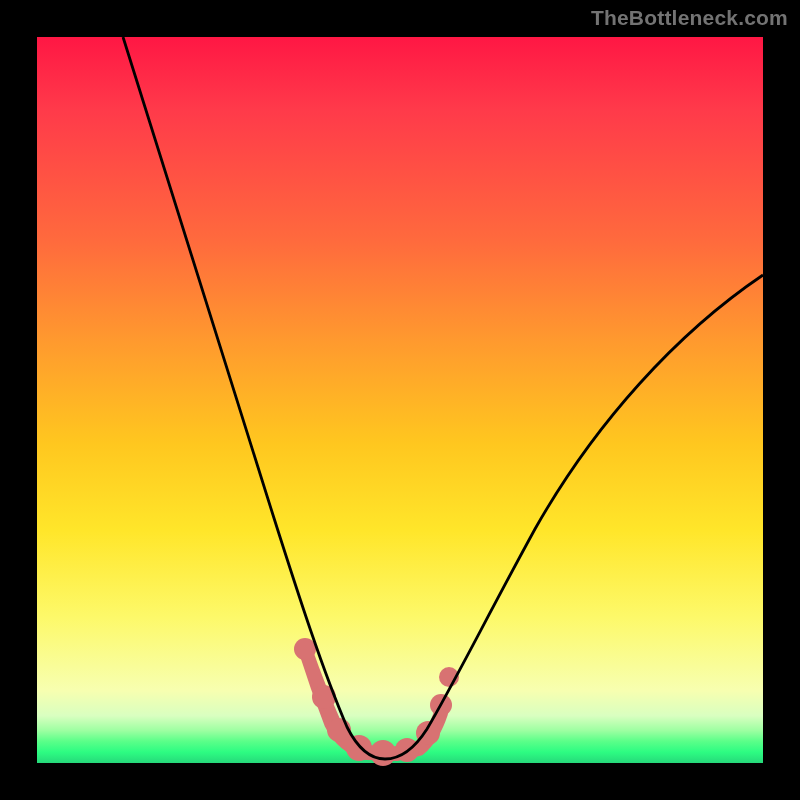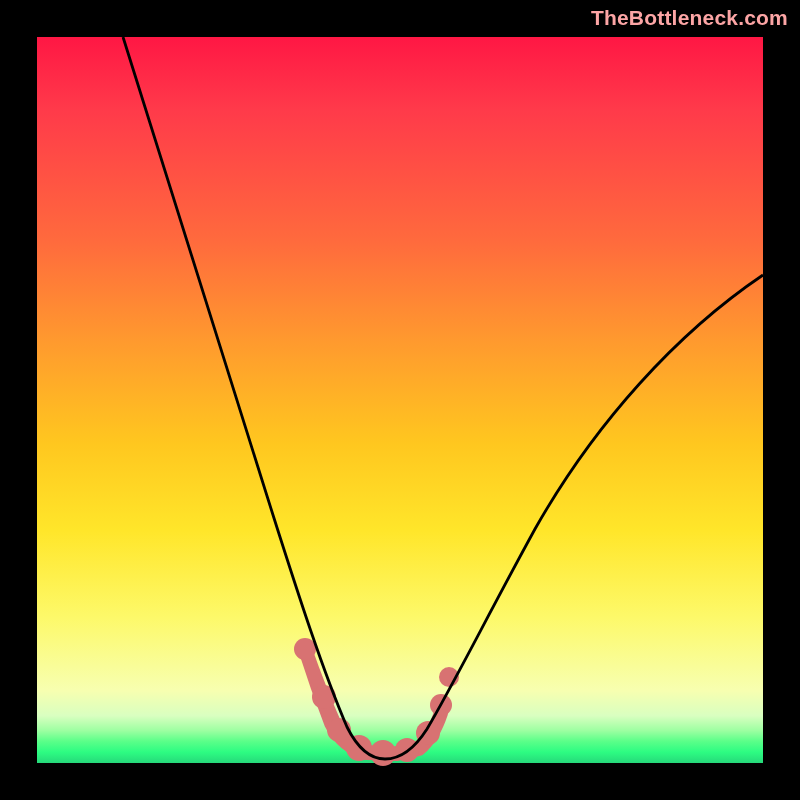--- a/index.html
+++ b/index.html
@@ -39,21 +39,21 @@
       #9effa2 95.5%,
       #5bff89 97%,
       #2dfc82 98.5%,
       #26d97a 100%
     );
   }
   .watermark {
     position: absolute;
     top: 6px;
     right: 12px;
-    color: #fca5a5;
+    color: #737373;
     font-weight: bold;
     font-size: 21px;
     letter-spacing: 0.2px;
   }
   svg.curve {
     position: absolute;
     left: 0; top: 0;
     width: 726px;
     height: 726px;
     overflow: visible;

